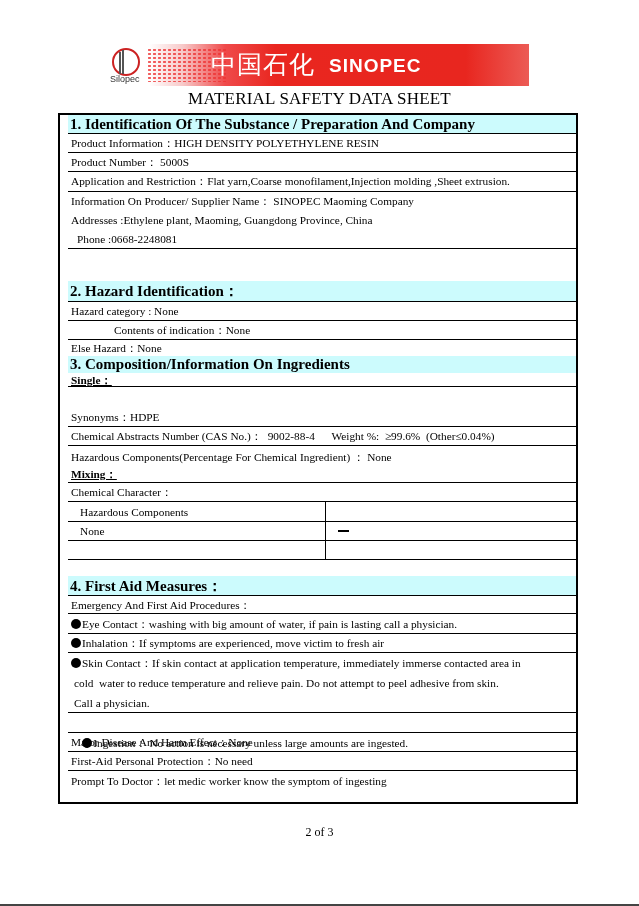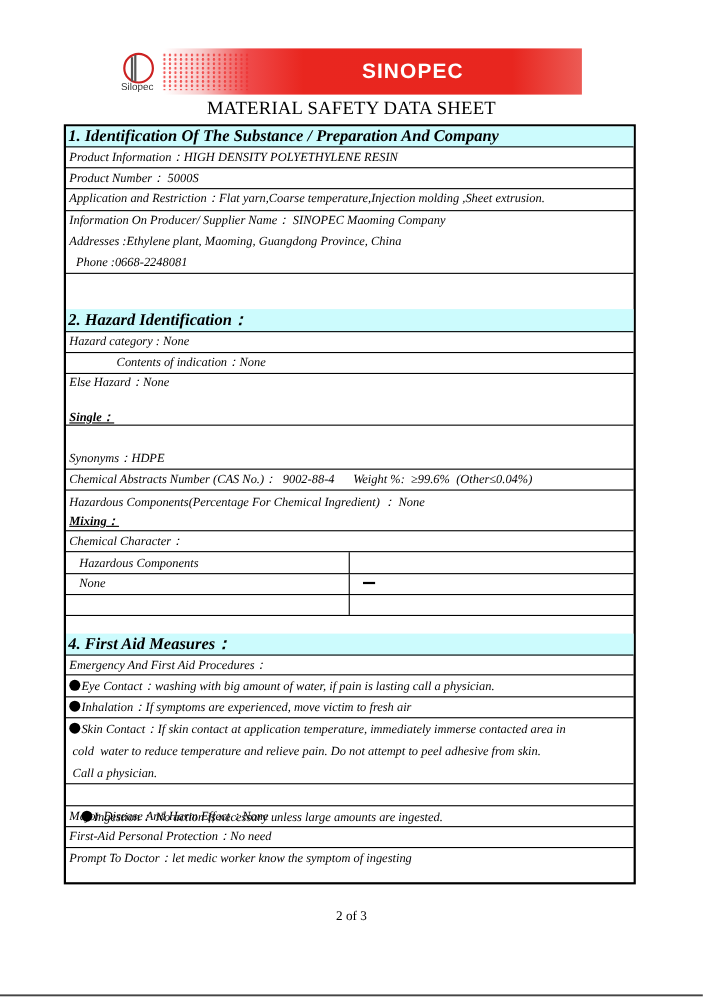--- a/index.html
+++ b/index.html
@@ -34,23 +34,23 @@
   }
   .doc-title {
     position:absolute; left:0; width:639px; top:89px; text-align:center;
     font-size:17px; letter-spacing:.2px;
   }
   .sheet {
     position:absolute; left:58px; top:113px; width:520px; height:691px;
     border:2px solid #000; box-sizing:border-box;
   }
   .row {
-    position:absolute; left:0; right:0; box-sizing:border-box;
+    position:absolute; left:8px; right:0; box-sizing:border-box;
     border-bottom:1px solid #000;
-    font-size:11.3px; line-height:18px; padding-left:3px; white-space:nowrap;font-style:italic;
+    font-size:11.3px; line-height:18px; padding-left:3px; white-space:nowrap;
   }
   .row.nb { border-bottom:none; }
   .row.hdr {
     background:#ccfbfd; font-weight:bold; font-size:15px; line-height:19px; padding-left:2px;
   }
   .u { text-decoration:underline; font-weight:bold; }
   .cell {
     position:absolute; top:0; bottom:0; box-sizing:border-box; padding-left:12px;
   }
   .cell.left { left:0; width:258px; border-right:1px solid #000; }
@@ -67,40 +67,42 @@
 <body>
 
 <div class="banner">
   <svg class="logo" viewBox="0 0 34 38">
     <circle cx="17" cy="16" r="13" fill="none" stroke="#c22" stroke-width="2"></circle>
     <rect x="10" y="6" width="2" height="22" fill="#555"></rect>
     <rect x="13" y="4" width="2" height="24" fill="#555"></rect>
     <text x="1" y="36" font-size="9" font-family="Liberation Sans, sans-serif" fill="#333">Silopec</text>
   </svg>
   <div class="dots"></div>
+  <span class="banner-cn">中国石化</span>
   <span class="banner-en">SINOPEC</span>
 </div>
 
 <div class="doc-title">MATERIAL SAFETY DATA SHEET</div>
 
 <div class="sheet">
 
   <div class="row hdr" style="top:0;height:19px;">1. Identification Of The Substance / Preparation And Company</div>
   <div class="row" style="top:19px;height:19px;">Product Information：HIGH DENSITY POLYETHYLENE RESIN</div>
   <div class="row" style="top:38px;height:19px;">Product Number：  5000S</div>
-  <div class="row" style="top:57px;height:20px;">Application and Restriction：Flat yarn,Coarse temperature,Injection molding ,Sheet extrusion.</div>
+  <div class="row" style="top:57px;height:20px;">Application and Restriction：Flat yarn,Coarse monofilament,Injection molding ,Sheet extrusion.</div>
   <div class="row nb" style="top:77px;height:19px;">Information On Producer/ Supplier Name：  SINOPEC Maoming Company</div>
   <div class="row nb" style="top:96px;height:19px;padding-left:3px;">Addresses :Ethylene plant, Maoming, Guangdong Province, China</div>
   <div class="row" style="top:115px;height:19px;padding-left:9px;">Phone :0668-2248081</div>
 
   <div class="row hdr" style="top:166px;height:21px;line-height:21px;">2. Hazard Identification：</div>
   <div class="row" style="top:187px;height:19px;">Hazard category : None</div>
   <div class="row" style="top:206px;height:19px;padding-left:46px;">Contents of indication：None</div>
   <div class="row nb" style="top:225px;height:16px;line-height:16px;">Else Hazard：None</div>
 
+  <div class="row hdr nb" style="top:241px;height:17px;line-height:17px;">3. Composition/Information On Ingredients</div>
   <div class="row" style="top:258px;height:14px;line-height:14px;">
     <span class="u">Single：</span>
   </div>
   <div class="row" style="top:292px;height:20px;line-height:20px;">Synonyms：HDPE</div>
   <div class="row" style="top:312px;height:19px;white-space:pre;">Chemical Abstracts Number (CAS No.)：  9002-88-4      Weight %:  ≥99.6%  (Other≤0.04%)</div>
   <div class="row" style="top:331px;height:37px;line-height:17px;padding-top:3px;">
     <span class="line">Hazardous Components(Percentage For Chemical Ingredient) ：  None</span>
     <span class="line"><span class="u">Mixing：</span></span>
   </div>
   <div class="row" style="top:368px;height:19px;">Chemical Character：</div>

